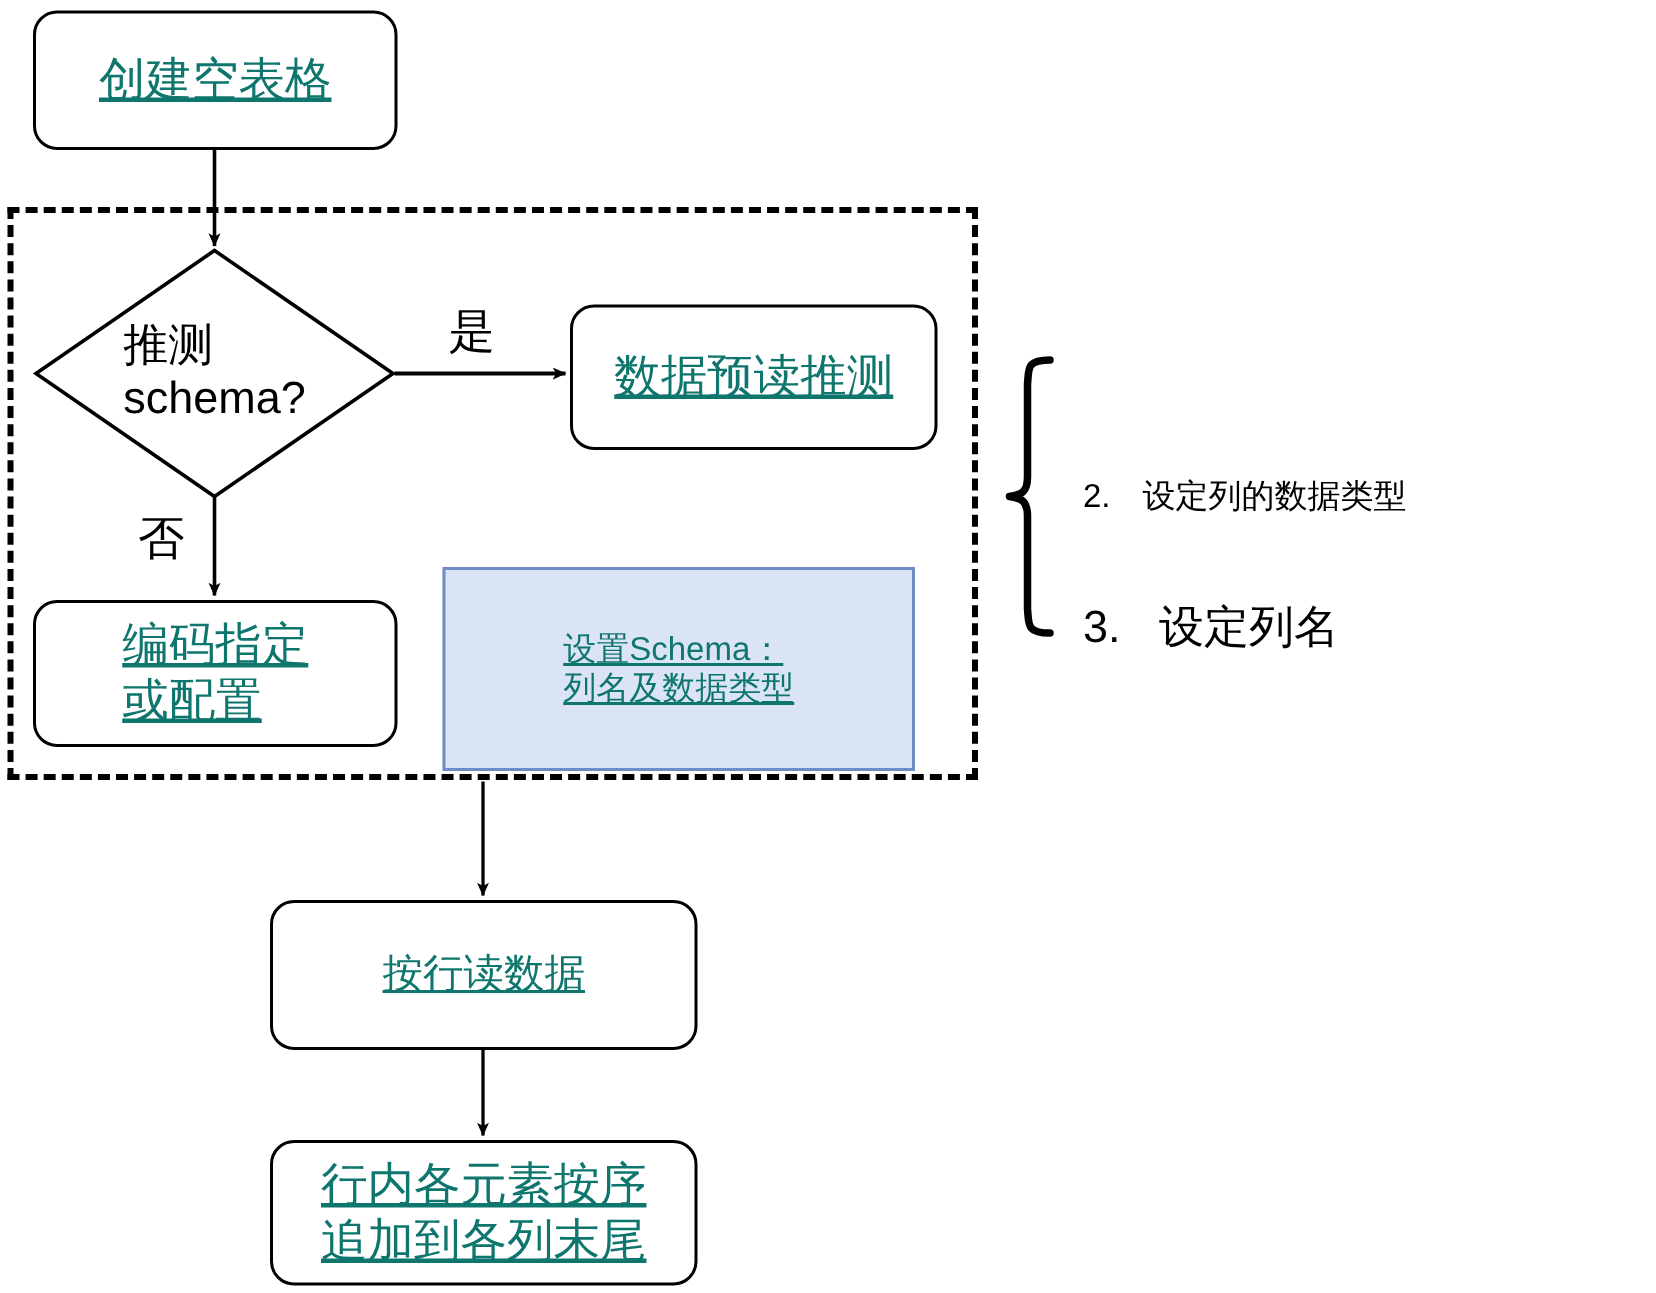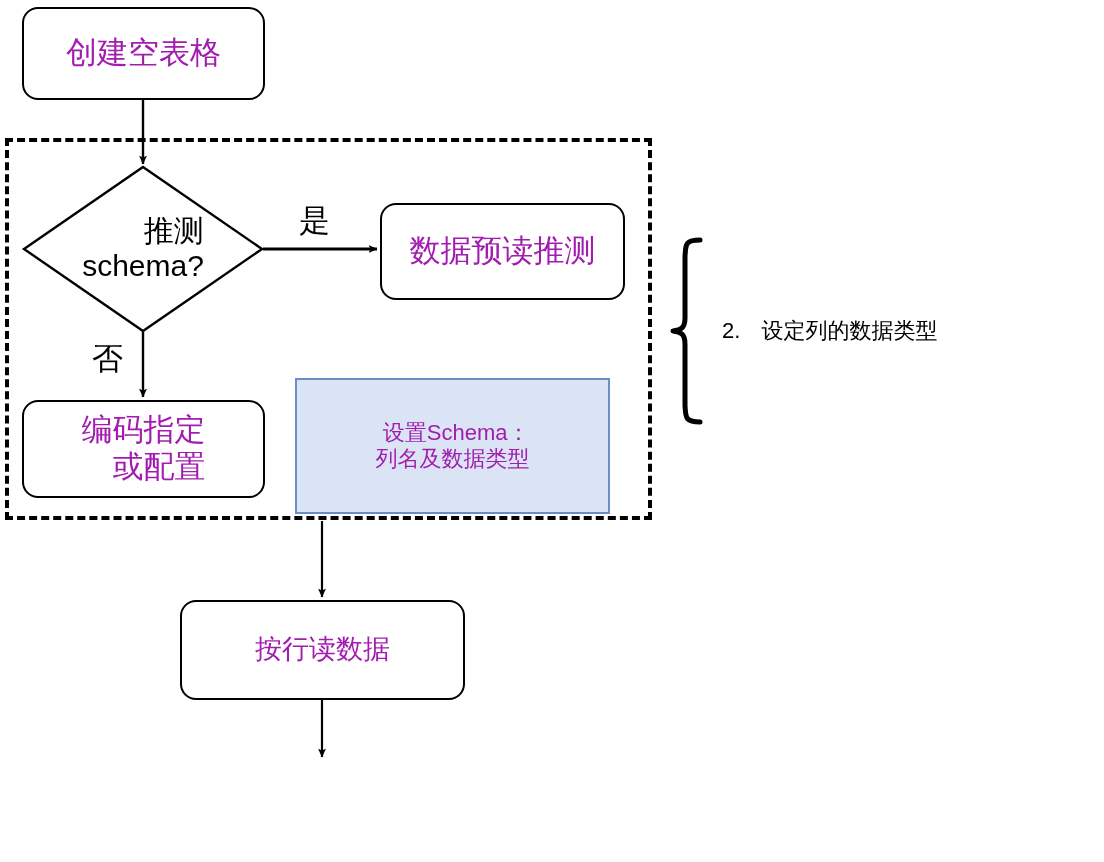--- a/index.html
+++ b/index.html
@@ -25,24 +25,25 @@
     height: 862px;
     pointer-events: none;
   }
   
   .node {
     position: absolute;
     box-sizing: border-box;
     display: flex;
     align-items: center;
     justify-content: center;
-    text-align: right;
-    color: #a21caf;
+    text-align: left;
+    color: #0f766e;
     line-height: 1.18;
     white-space: pre-line;
+    text-decoration: underline;
   }
   .rounded {
     background: #ffffff;
     border: 2px solid #000000;
     border-radius: 16px;
   }
   .blue {
     background: #dae4f4;
     border: 2px solid #6c8ec4;
     border-radius: 0;
@@ -53,21 +54,21 @@
   }
   .diamond-label {
     position: absolute;
     left: 0;
     top: 0;
     width: 100%;
     height: 100%;
     display: flex;
     align-items: center;
     justify-content: center;
-    text-align: right;
+    text-align: left;
     color: #000000;
     line-height: 1.16;
     white-space: pre-line;
   }
   
   .edge-label {
     position: absolute;
     color: #000000;
     white-space: nowrap;
   }
@@ -144,22 +145,31 @@
 
   <div class="node blue" style="left:295px; top:378px; width:315px; height:136px; font-size:22px;">
     <span>设置Schema：
 列名及数据类型</span>
   </div>
 
   <div class="node rounded" style="left:180px; top:600px; width:285px; height:100px; font-size:27px;">
     <span>按行读数据</span>
   </div>
 
+  <div class="node rounded" style="left:180px; top:760px; width:285px; height:97px; font-size:31px;">
+    <span>行内各元素按序
+追加到各列末尾</span>
+  </div>
 
 
   <div class="annot-item" style="left:722px; top:316px; font-size:22px;">
     <span>2.</span>
     <span style="display:inline-block; width:9px;"></span>
     <span>设定列的数据类型</span>
   </div>
 
+  <div class="annot-item" style="left:722px; top:398px; font-size:30px;">
+    <span>3.</span>
+    <span style="display:inline-block; width:9px;"></span>
+    <span>设定列名</span>
+  </div>
 
 </div>
 
 </body></html>

